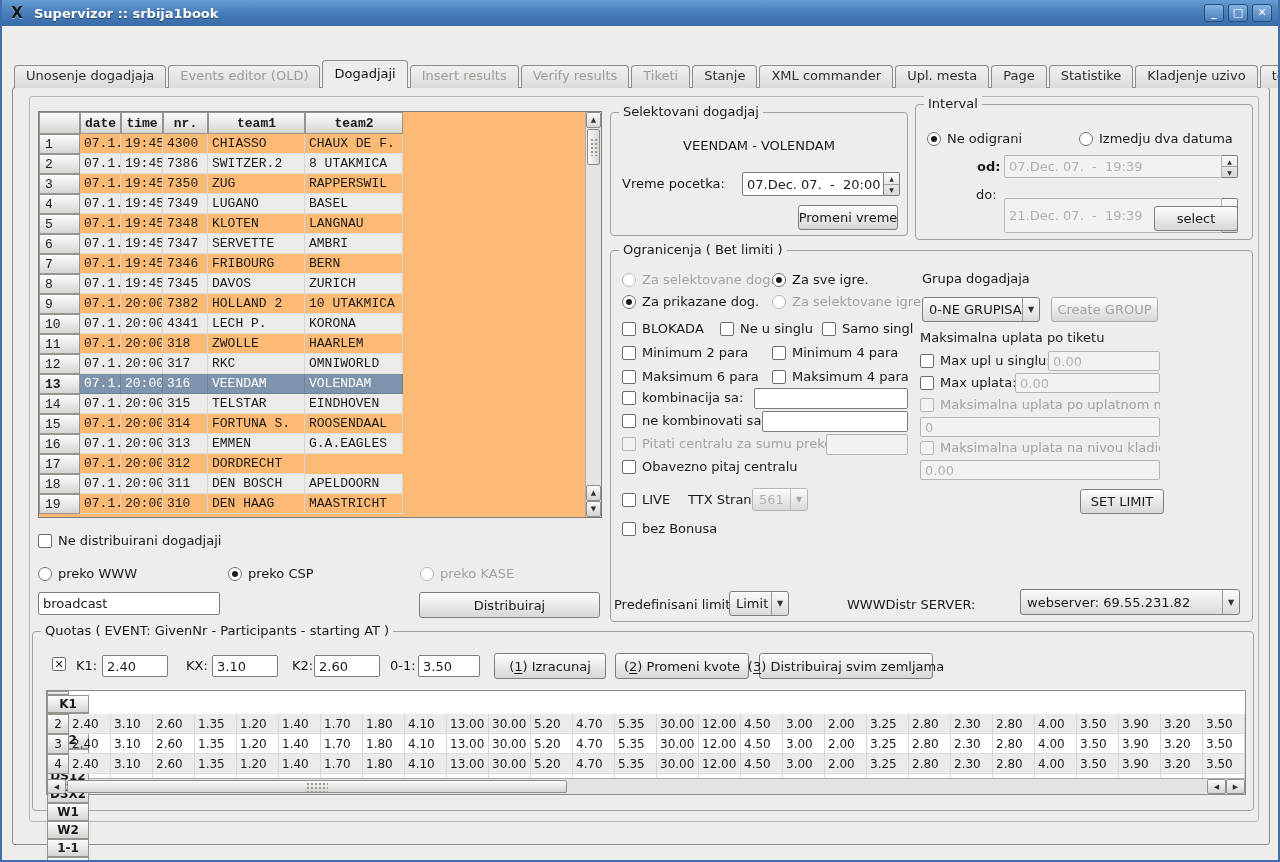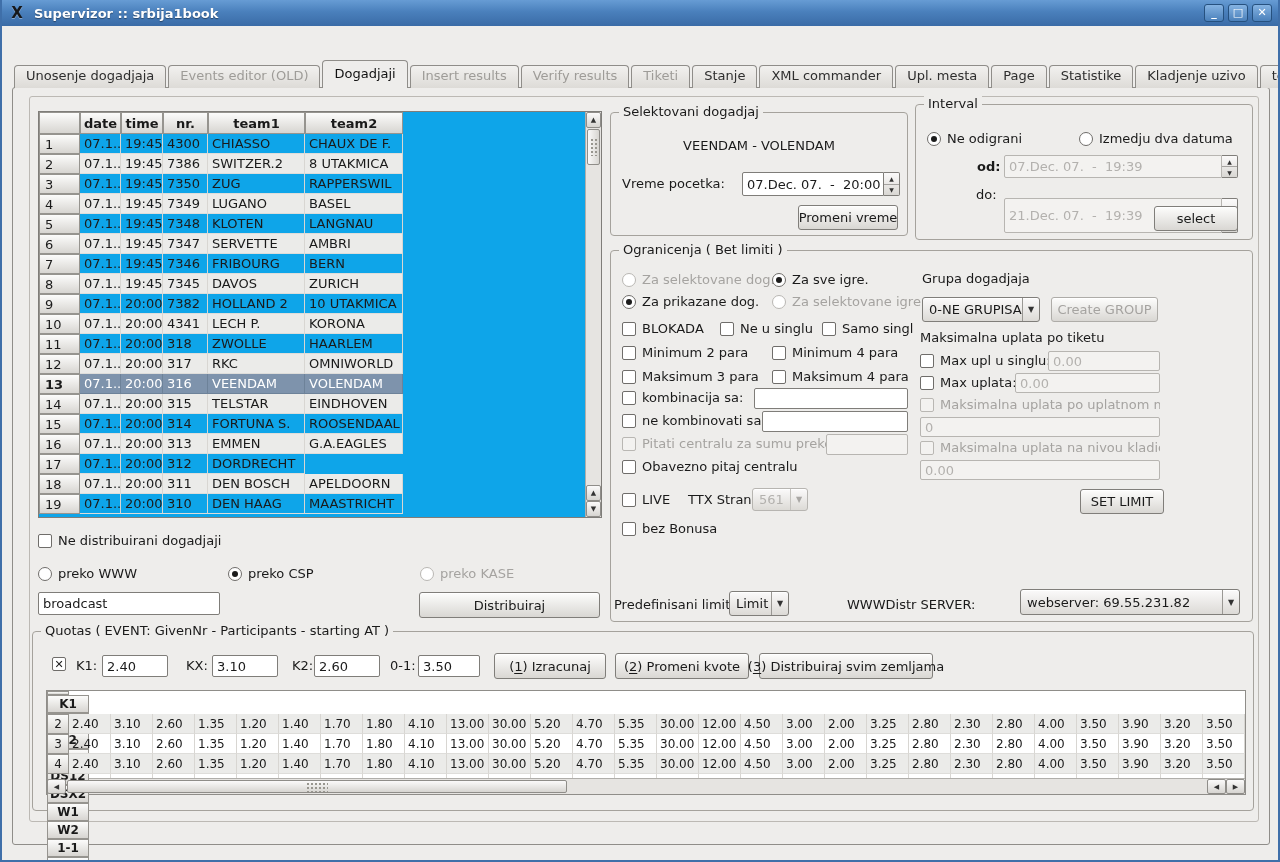--- a/index.html
+++ b/index.html
@@ -134,21 +134,21 @@
   }
   .spin-btns span { flex:1; font-size:6px; display:flex; align-items:center; justify-content:center; color:#333; }
   .spin-btns span:first-child { border-bottom:1px solid #a5a3a0; }
   .spin.dis .field { background:#f3f2f0; color:#b3b1ae; border-color:#b7b5b1; }
 
   
   .ev-container {
     position:absolute; left:36px; top:111px; width:564px; height:407px;
     border:1px solid #7f7d79; background:#fff;
   }
-  .ev-viewport { position:absolute; left:0; top:0; right:16px; bottom:0; overflow:hidden; background:#0ea5e9; }
+  .ev-viewport { position:absolute; left:0; top:0; right:16px; bottom:0; overflow:hidden; background:#fdba74;font-family:Liberation Mono, monospace; }
   .ev-row { display:flex; height:20px; }
   .ev-row.head { height:22px; }
   .ev-cell {
     flex:none; padding:1px 4px; overflow:hidden; white-space:nowrap;
     border-right:1px solid #d8d6d2; border-bottom:1px solid #deddda;
     display:flex; align-items:center;
   }
   .ev-cell.raised {
     background:linear-gradient(#fcfcfb,#d7d5d1);
     border:1px solid #96948f; font-weight:bold; justify-content:center;
@@ -515,21 +515,21 @@
   <div class="check abs" style="left:620px;top:345px">
     <span class="box"></span>
     <span>Minimum 2 para</span>
   </div>
   <div class="check abs" style="left:770px;top:345px">
     <span class="box"></span>
     <span>Minimum 4 para</span>
   </div>
   <div class="check abs" style="left:620px;top:369px">
     <span class="box"></span>
-    <span>Maksimum 3 para</span>
+    <span>Maksimum 6 para</span>
   </div>
   <div class="check abs" style="left:770px;top:369px">
     <span class="box"></span>
     <span>Maksimum 4 para</span>
   </div>
   <div class="check abs" style="left:620px;top:390px">
     <span class="box"></span>
     <span>kombinacija sa:</span>
   </div>
   <div class="field abs" style="left:752px;top:388px;width:154px;height:21px"></div>

